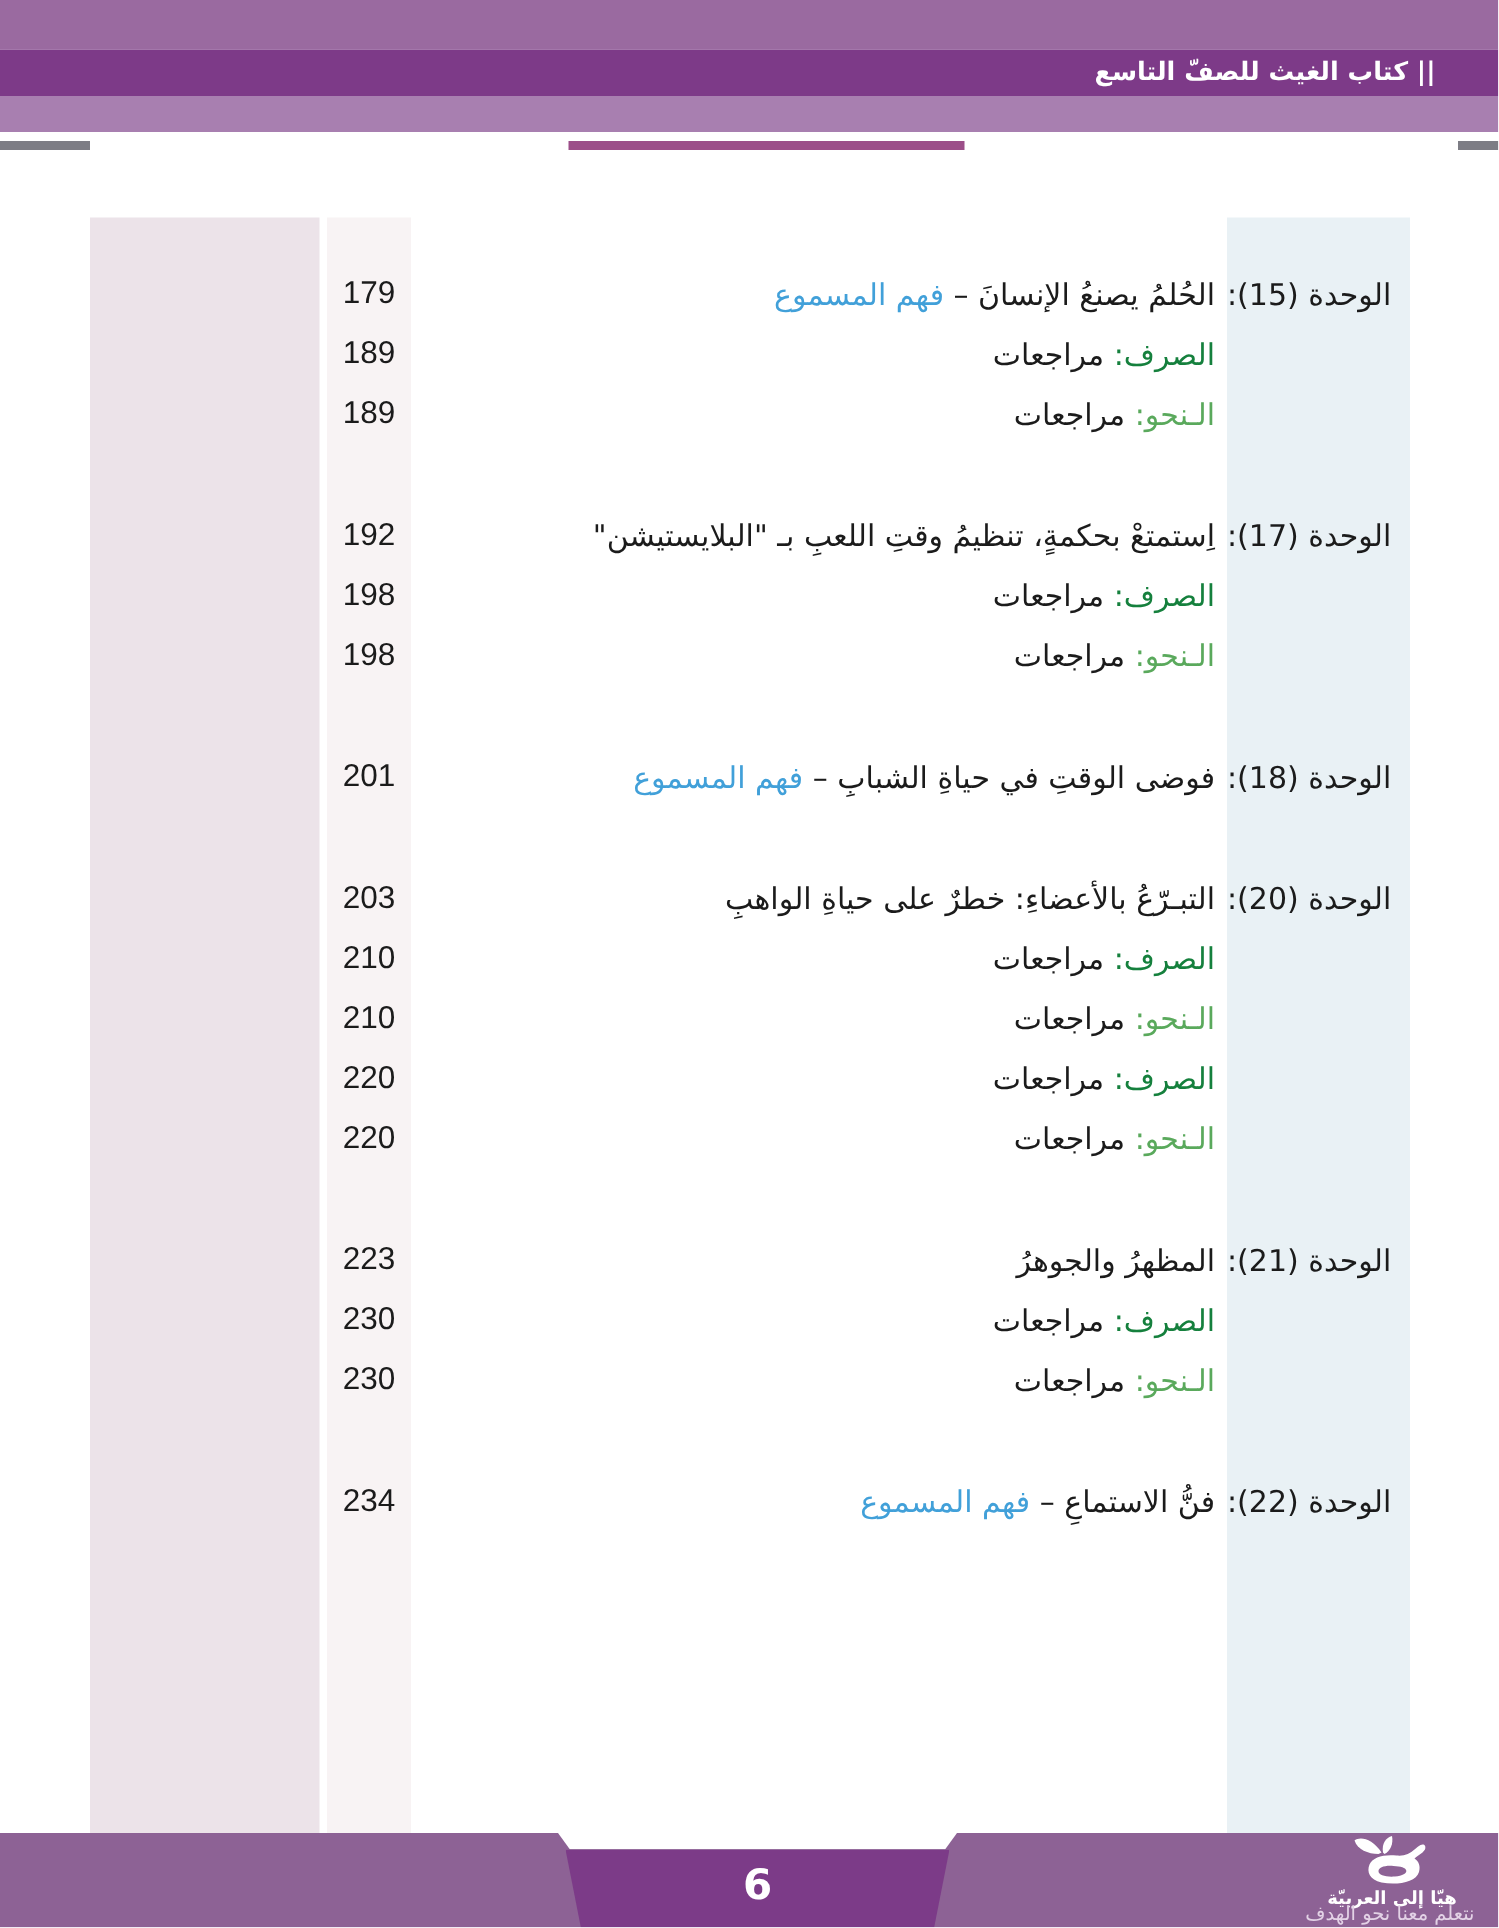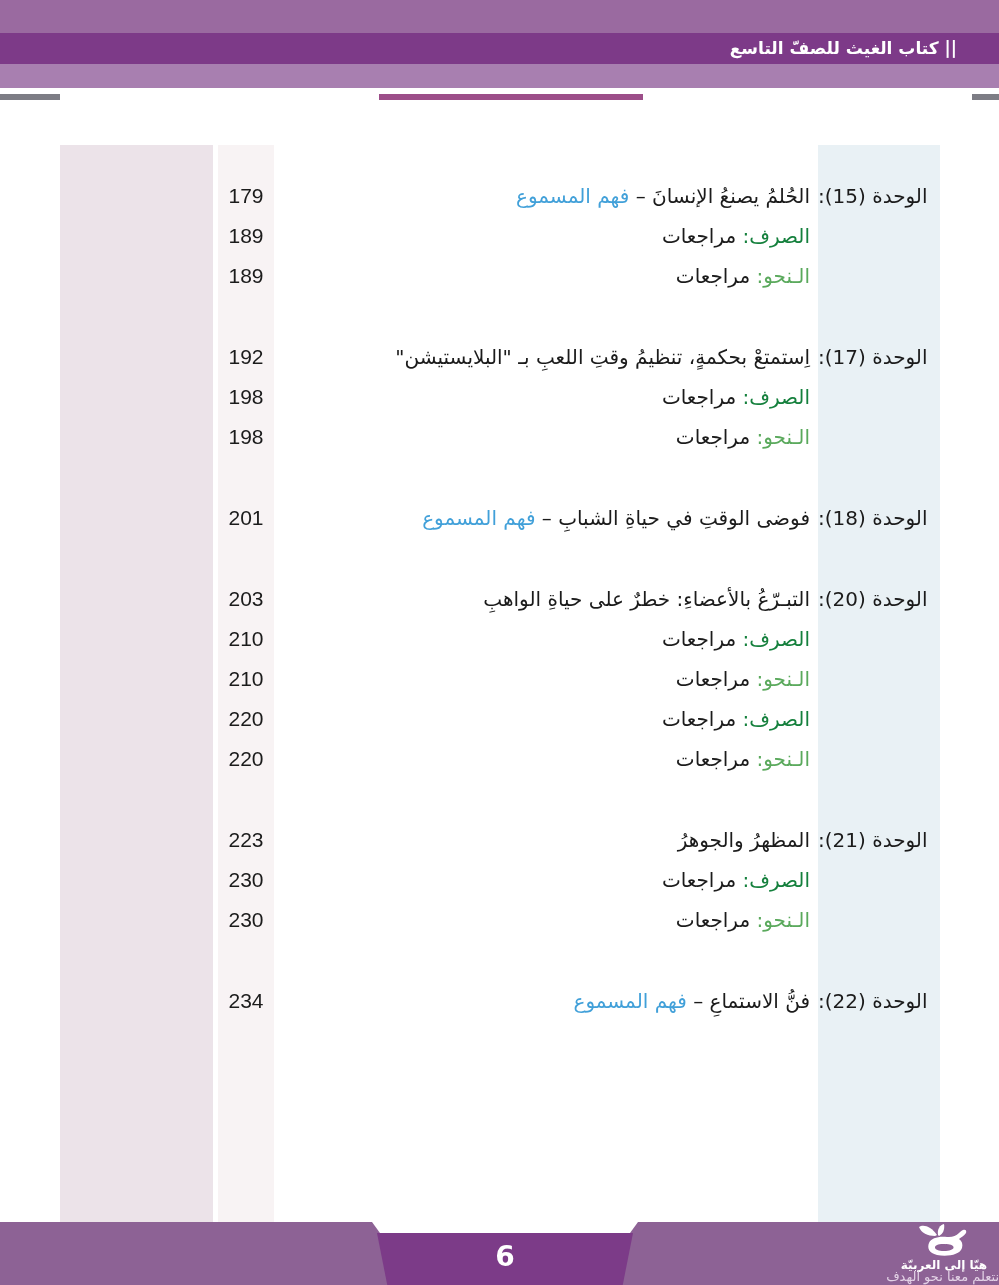--- a/index.html
+++ b/index.html
@@ -54,21 +54,21 @@
   .page-tab {
     position:absolute; left:377px; top:1233px; width:256px; height:52px; background:#7c3b88;
     clip-path:polygon(0% 0%, 100% 0%, 96% 100%, 4% 100%);
     text-align:center;
   }
   .page-tab .num {
     display:block; line-height:48px; color:#ffffff; font-size:28px; font-weight:bold;
     font-family:"DejaVu Sans", sans-serif;
   }
   .logo {
-    position:absolute; right:0; top:1224px; width:110px; text-align:center; color:#ffffff;
+    position:absolute; right:16px; top:1224px; width:110px; text-align:center; color:#ffffff;
   }
   .logo svg { display:block; margin:0 auto; }
   .logo-name { font-size:12px; font-weight:bold; direction:rtl; line-height:14px; white-space:nowrap; }
   .logo-tagline { font-size:13px; color:#e3d2e6; direction:rtl; line-height:9px; white-space:nowrap; }
 </style>
 </head>
 <body>
 
 <div class="page">
 

